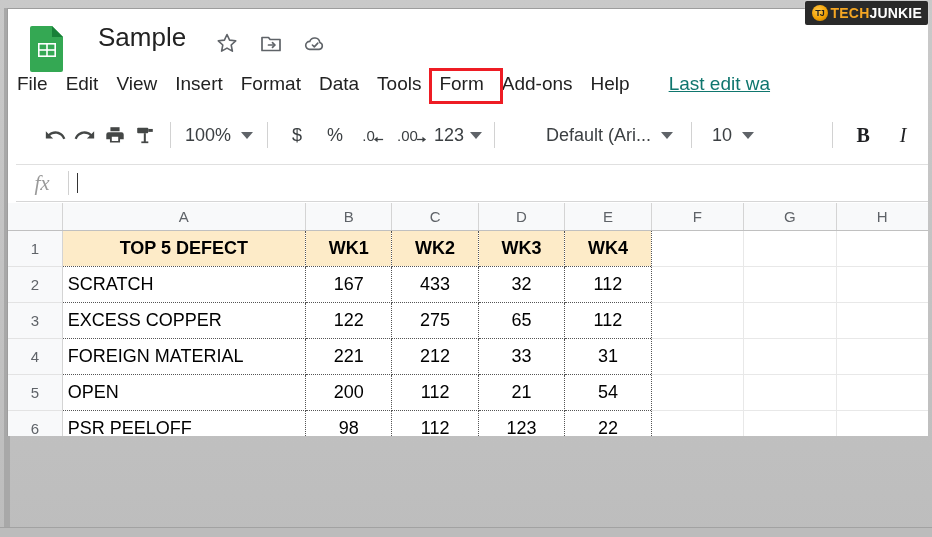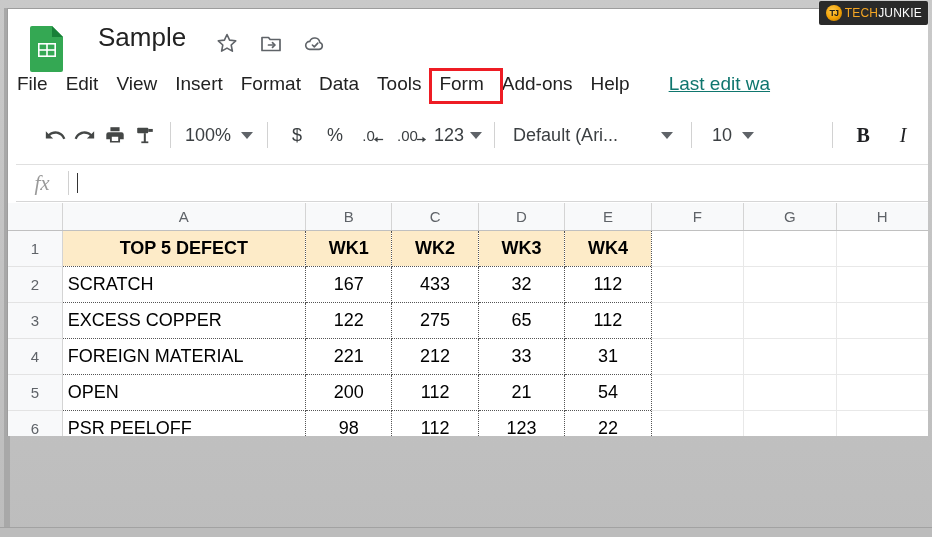--- a/index.html
+++ b/index.html
@@ -72,21 +72,21 @@
     align-items: center;
     justify-content: center;
     font-size: 9px;
     font-weight: bold;
     color: #1d1d1d;
     letter-spacing: -1px;
     margin-right: 3px;
     flex: none;
     font-family: "Liberation Sans", sans-serif;
   }
-  .tj-word { font-size: 12px; font-weight: normal; letter-spacing: .2px; line-height: 1; }
+  .tj-word { font-size: 14px; font-weight: bold; letter-spacing: .2px; line-height: 1; }
   .tj-tech { color: #f5a623; }
   .tj-junkie { color: #ffffff; }
 
   
   .title-row {
     position: absolute;
     left: 0; top: 0;
     width: 100%;
     height: 52px;
     background: #ffffff;
@@ -426,21 +426,21 @@
             <rect x="1" y="5.3" width="7" height="1.4"></rect>
           </svg>
       </div>
       <div class="tb-btn" style="padding:0 2px">
         <span class="tb-text">123</span>
         <span class="tb-caret" style="margin-left:6px"></span>
       </div>
 
       <div class="tb-sep"></div>
 
-      <div class="tb-btn" style="width:160px;justify-content:space-between;padding:0 8px">
+      <div class="tb-btn" style="width:160px;justify-content:flex-end;padding:0 8px">
         <span class="tb-text">Default (Ari...</span>
         <span class="tb-caret"></span>
       </div>
 
       <div class="tb-sep"></div>
 
       <div class="tb-btn" style="width:100px;justify-content:flex-start;padding:0 10px">
         <span class="tb-text">10</span>
         <span class="tb-caret"></span>
       </div>

